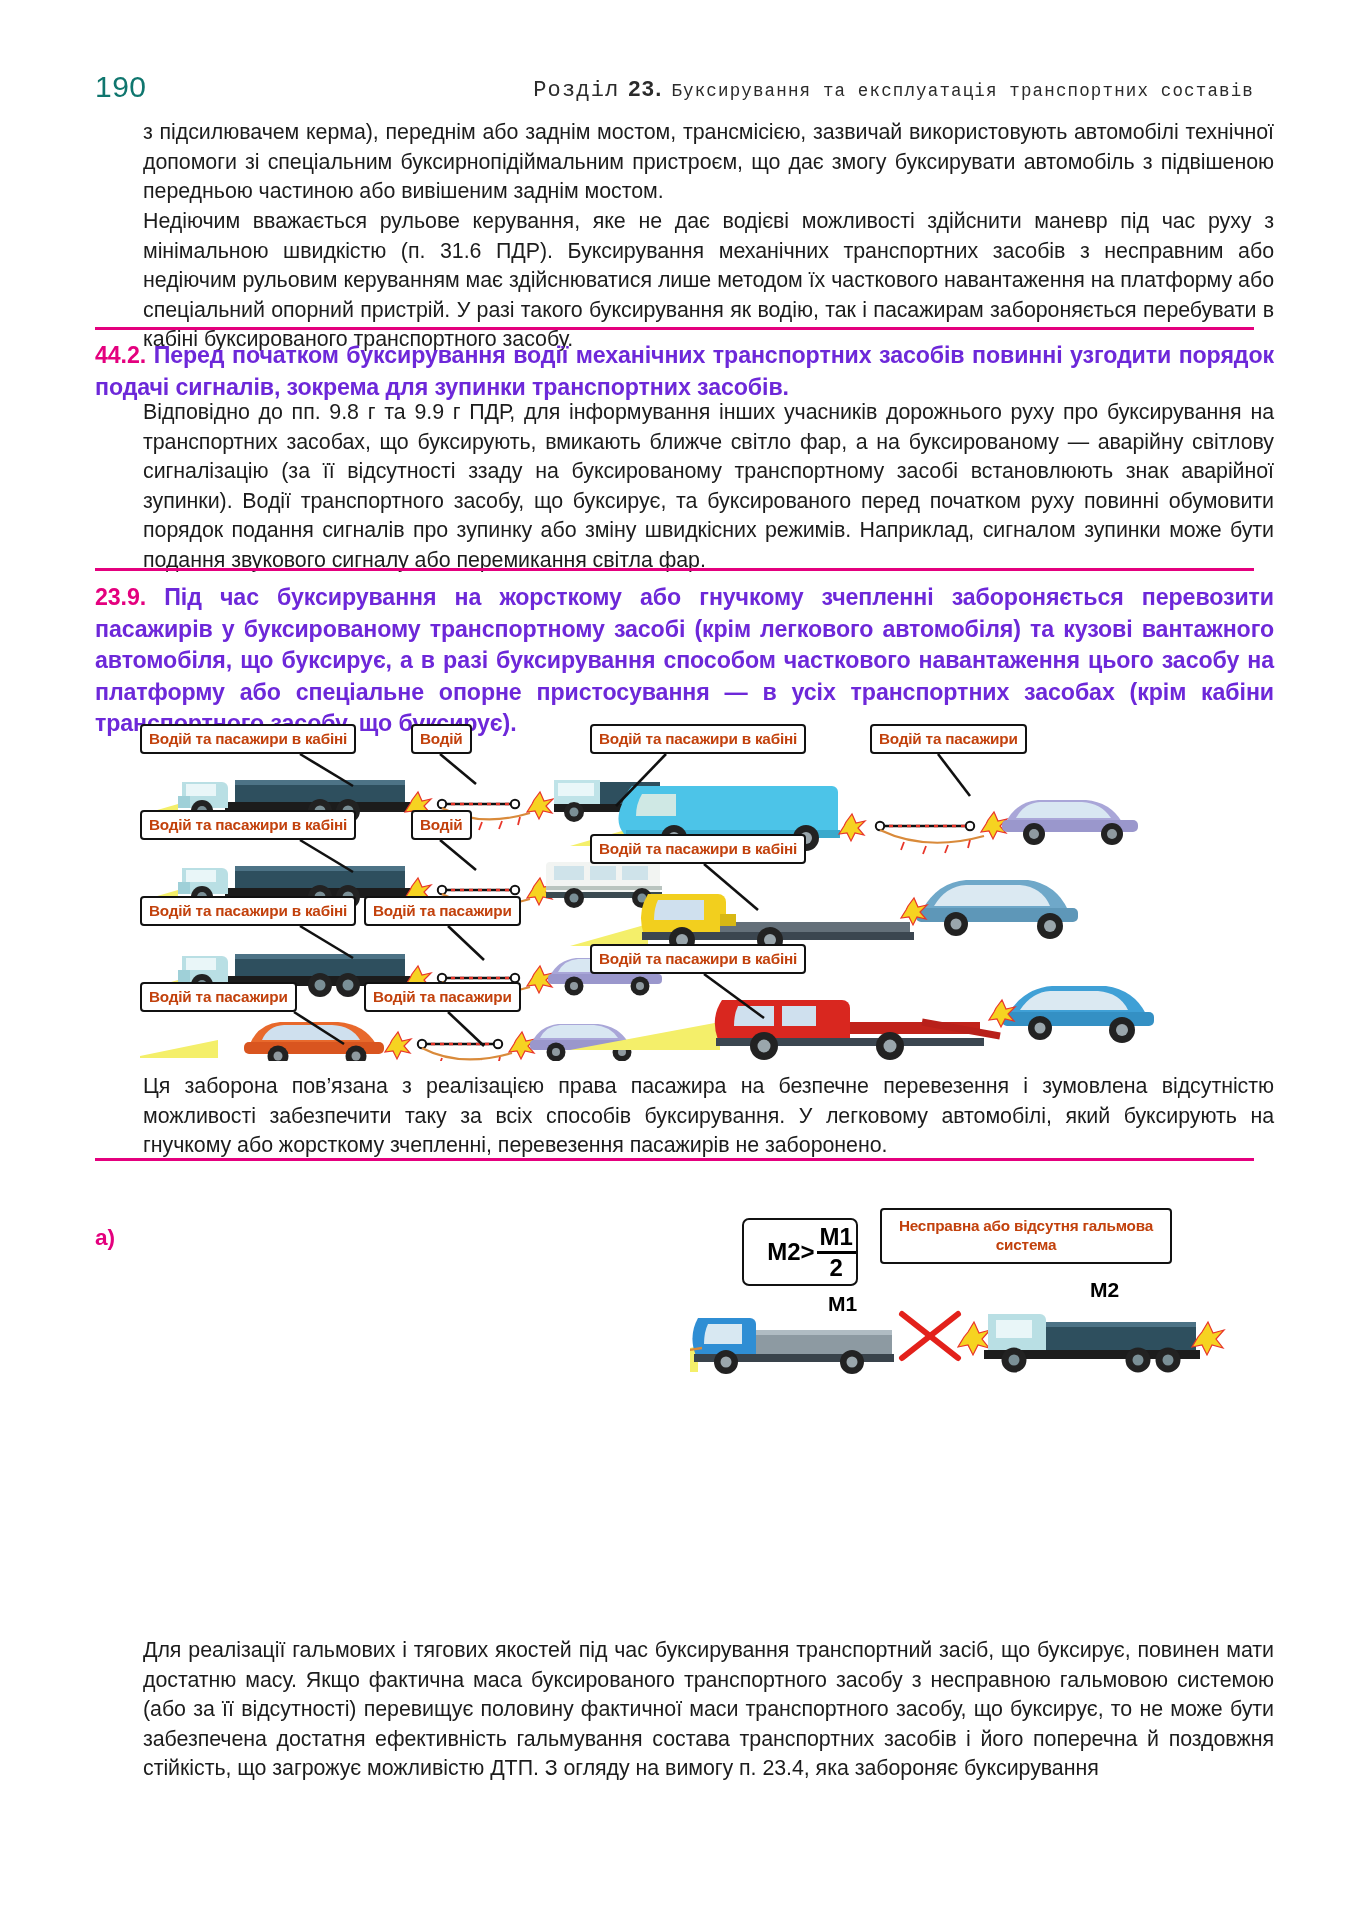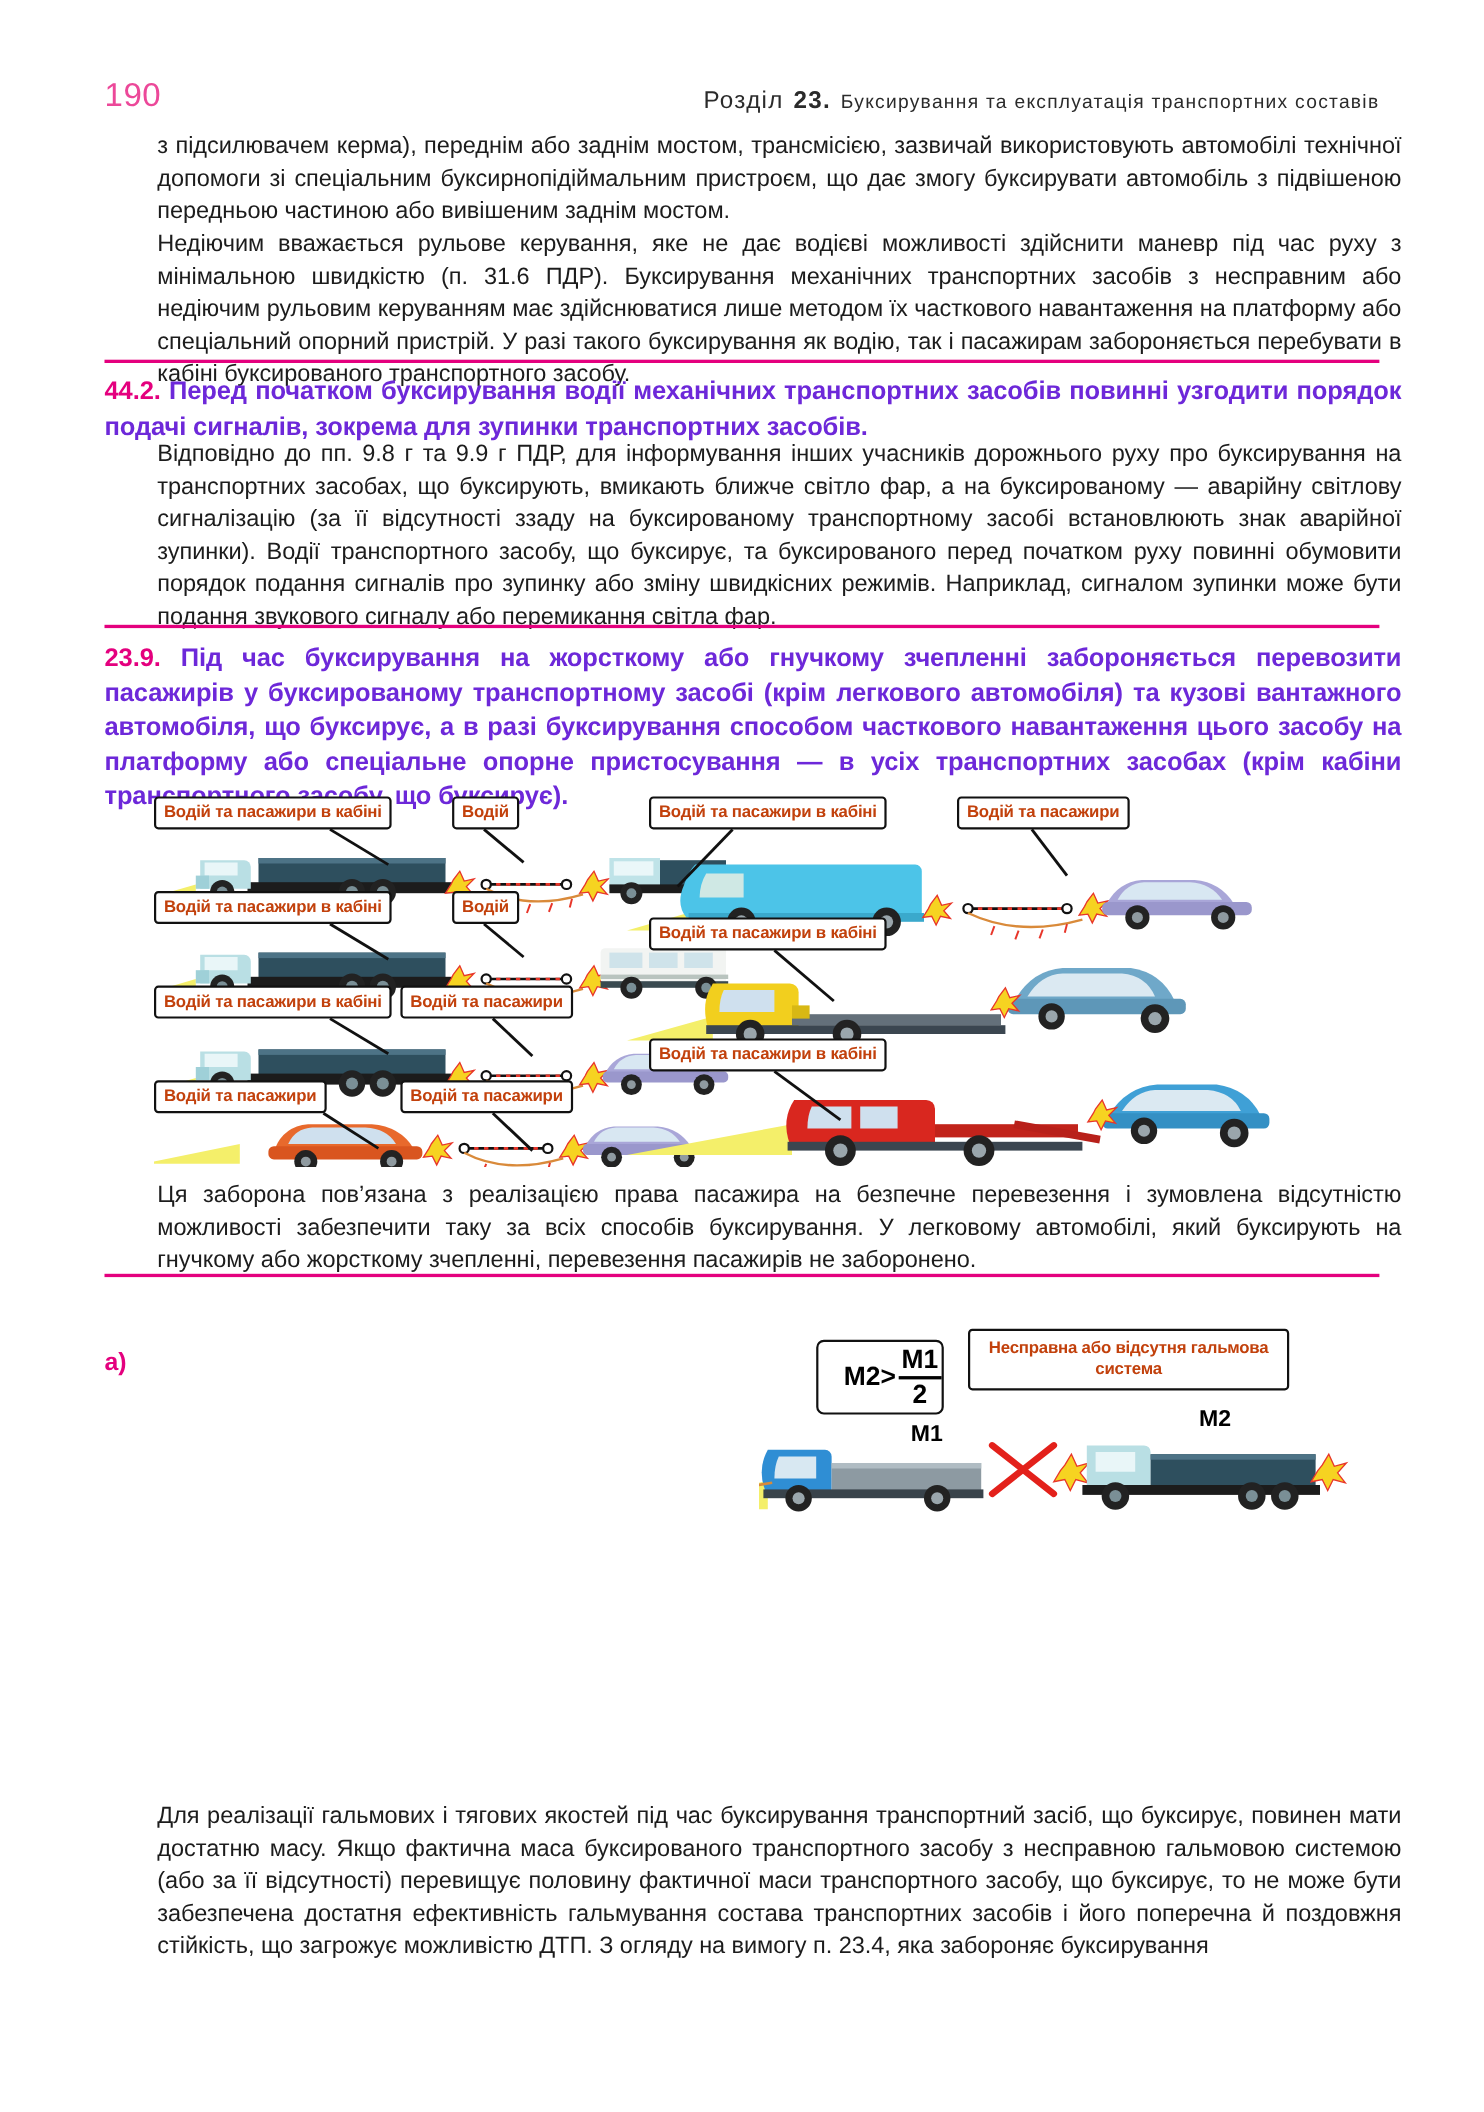--- a/index.html
+++ b/index.html
@@ -22,33 +22,33 @@
   
   .runhead{
     position:absolute;
     left:95px;right:95px;top:62px;
     height:40px;
     display:flex;align-items:flex-end;
   }
   .folio{
     font-size:30px;
     letter-spacing:.5px;
-    color:#ec4899;
+    color:#0f766e;
     font-weight:400;
     line-height:1;
   }
   .runtitle{
     margin-left:auto;
     font-size:17.5px;
     letter-spacing:1.15px;
     color:#2b2b2b;
     line-height:1;
     white-space:nowrap;
   }
-  .runtitle .cap{font-size:22px;}
+  .runtitle .cap{font-size:22px;font-family:Liberation Mono, monospace;}
   .runtitle .num{font-size:22px;font-weight:700;}
   .runtitle .sp{display:inline-block;width:9px;}
 
   
   .col{
     position:absolute;
     left:143px;
     width:1131px;
   }
   p.body{

